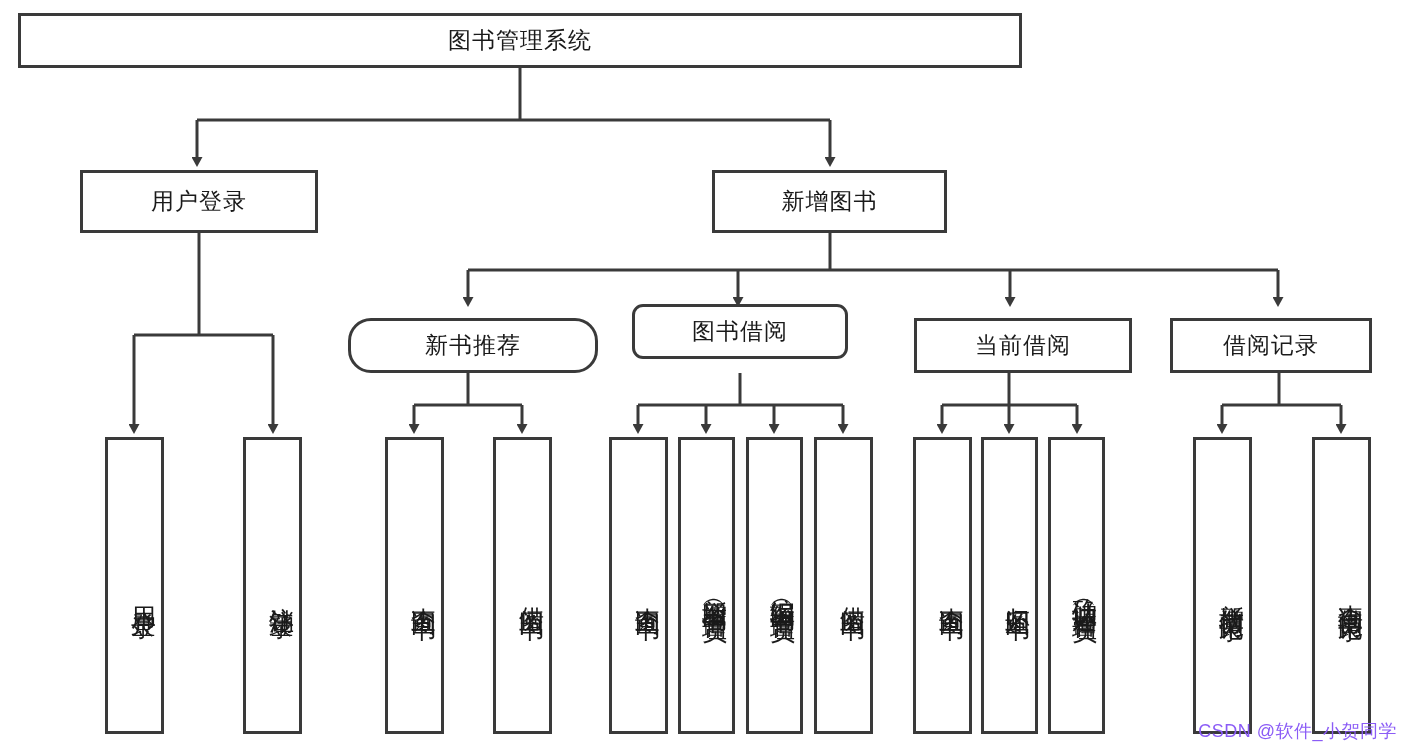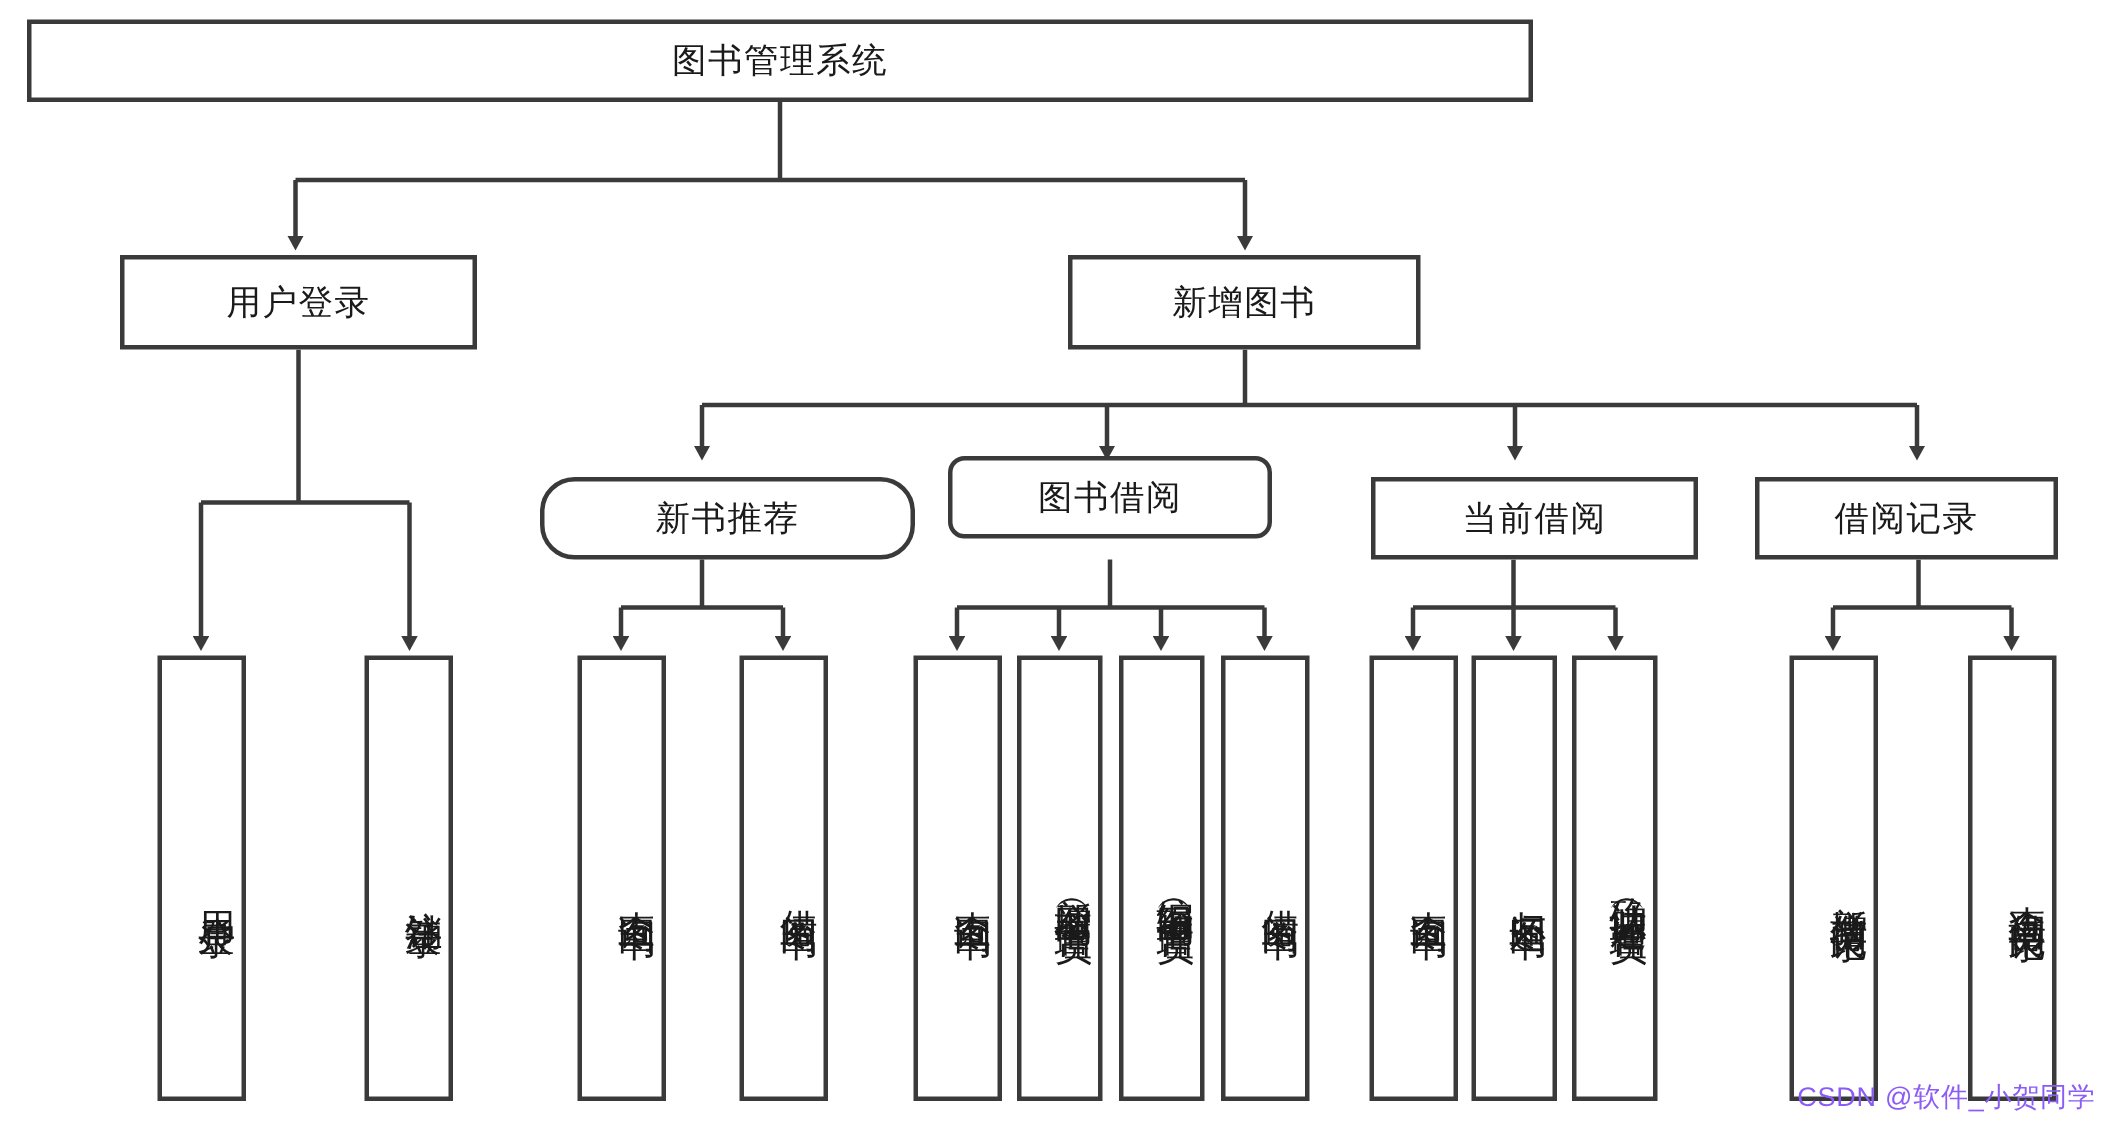--- a/index.html
+++ b/index.html
@@ -124,21 +124,21 @@
     <span>图书管理系统</span>
   </div>
 
   <div class="node horiz" style="left:80px; top:170px; width:238px; height:63px;">
     <span>用户登录</span>
   </div>
   <div class="node horiz" style="left:712px; top:170px; width:235px; height:63px;">
     <span>新增图书</span>
   </div>
 
-  <div class="node horiz" style="left:360px; top:318px; width:250px; height:55px;border-radius:23px;">
+  <div class="node horiz" style="left:348px; top:318px; width:250px; height:55px;border-radius:23px;">
     <span>新书推荐</span>
   </div>
   <div class="node horiz" style="left:632px; top:304px; width:216px; height:55px;border-radius:11px;">
     <span>图书借阅</span>
   </div>
   <div class="node horiz" style="left:900px; top:318px; width:218px; height:55px;margin-left:14px;">
     <span>当前借阅</span>
   </div>
   <div class="node horiz" style="left:1170px; top:318px; width:202px; height:55px;">
     <span>借阅记录</span>

